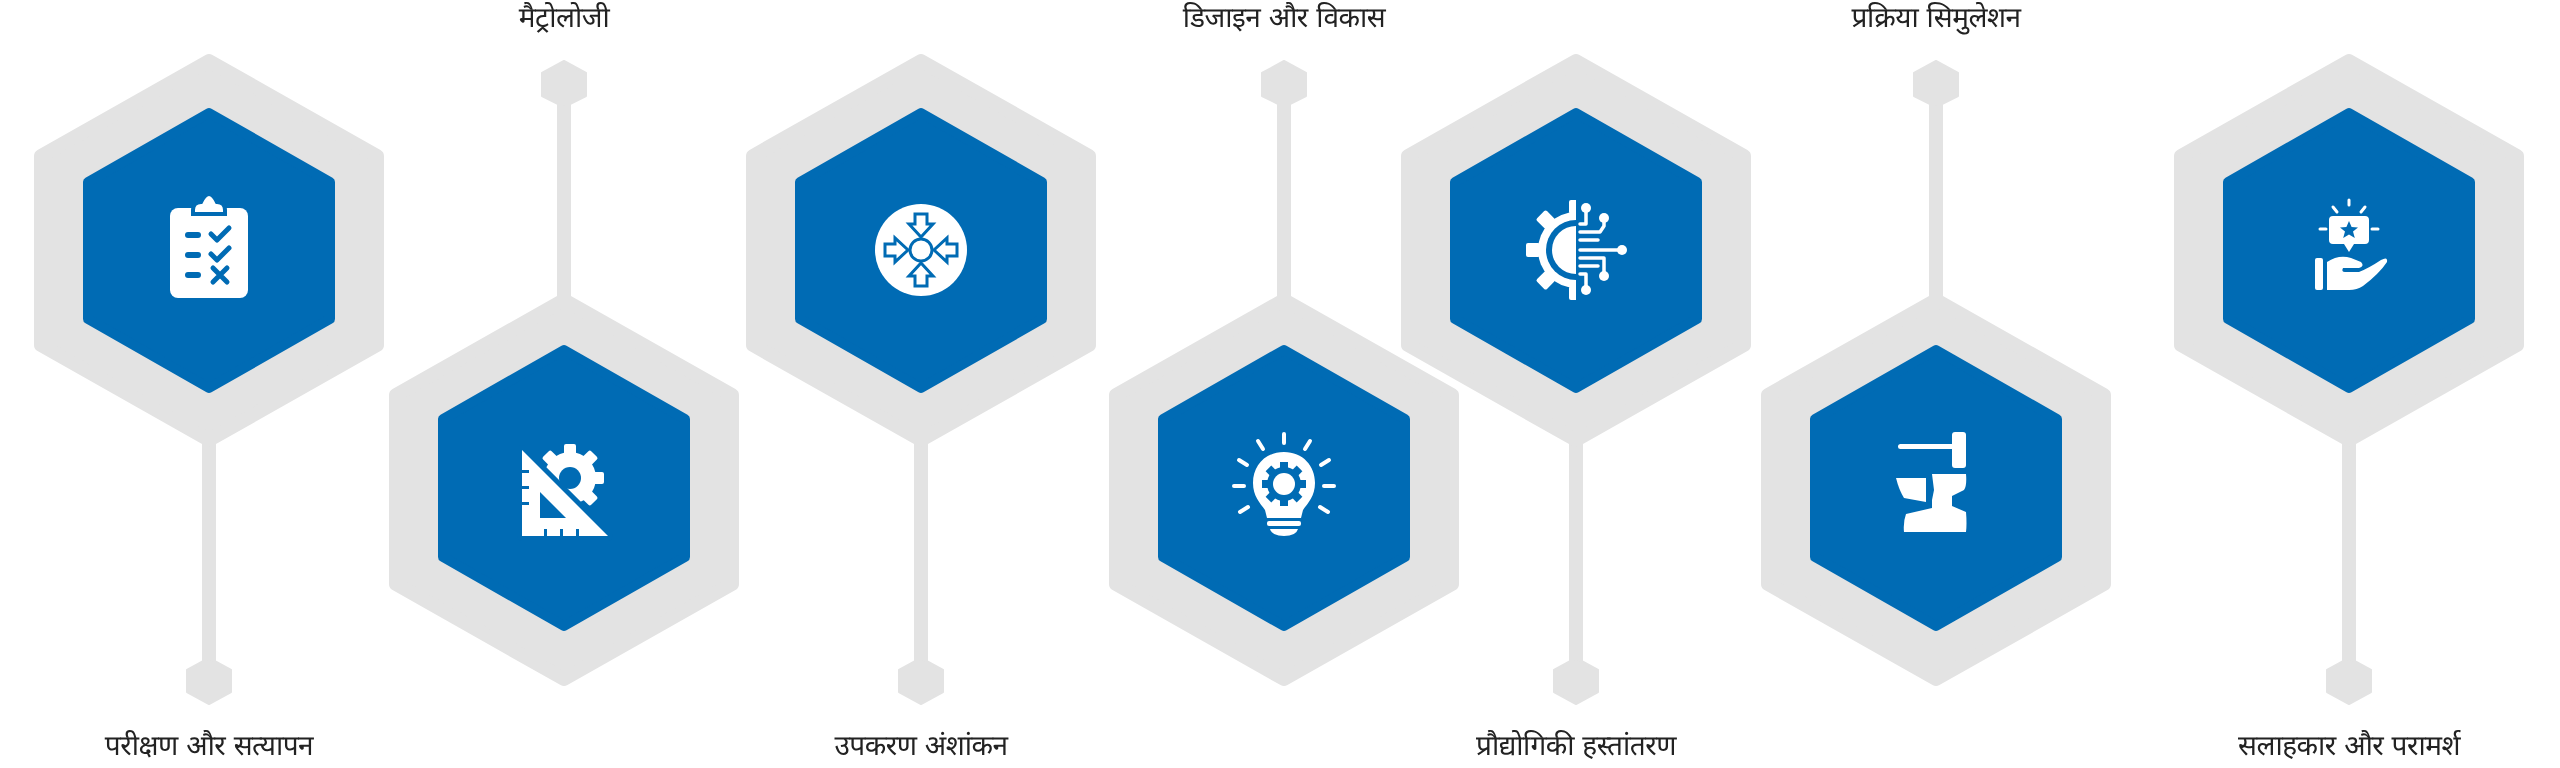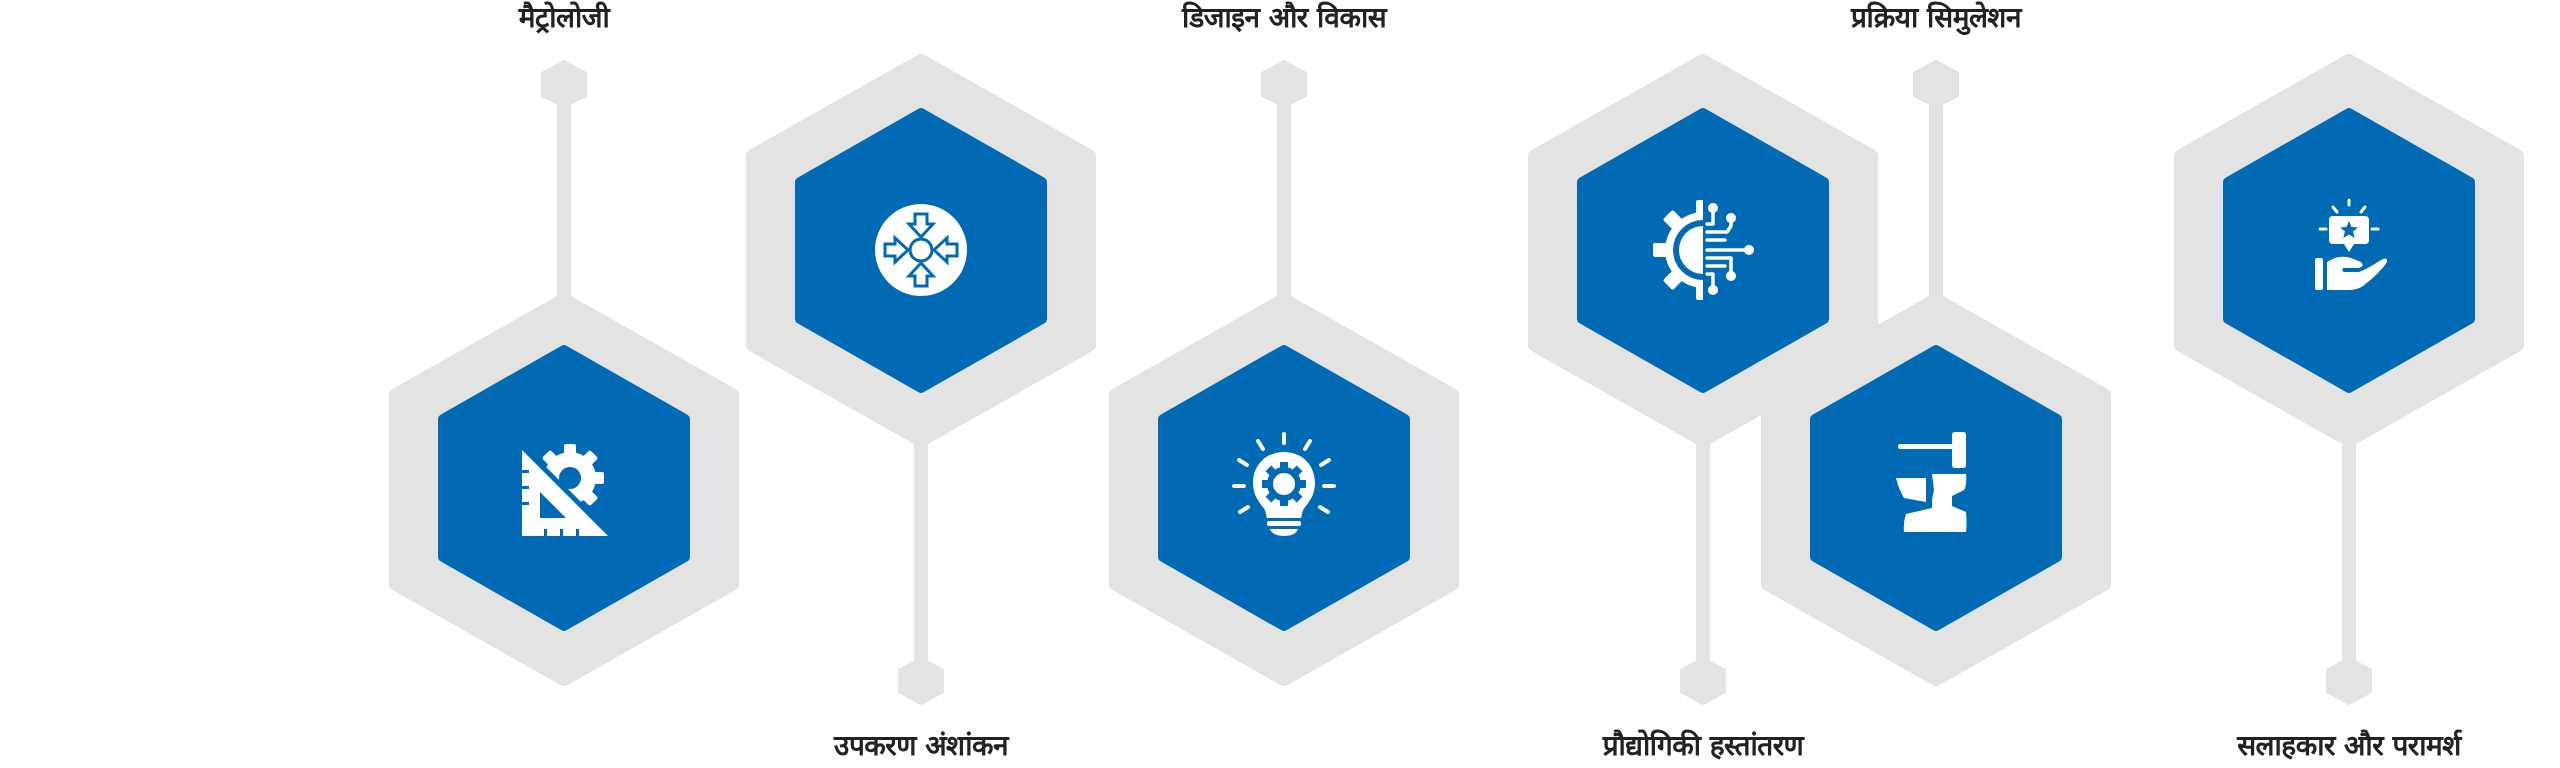--- a/index.html
+++ b/index.html
@@ -2,33 +2,54 @@
 <html><head>
 <meta charset="utf-8">
 <style>
   html, body { margin: 0; padding: 0; background: #ffffff; }
   body { width: 2560px; height: 768px; position: relative; overflow: hidden; font-family: "DejaVu Sans", sans-serif; }
   .stage { position: absolute; left: 0; top: 0; width: 2560px; height: 768px; }
   .node { position: absolute; top: 0; width: 360px; height: 768px; }
   .node svg.frame { position: absolute; left: 0; top: 0; width: 360px; height: 768px; overflow: visible; }
   .label {
     position: absolute; left: -60px; width: 480px; text-align: center;
-    font-family: "DejaVu Sans", sans-serif; font-weight: bold; font-size: 28px;
+    font-family: "DejaVu Sans", sans-serif; font-weight: normal; font-size: 28px;
     color: #222222; line-height: 36px; white-space: nowrap; letter-spacing: -0.5px;
   }
   .label.top { top: 0px; }
   .label.bottom { top: 728px; }
   .icon { position: absolute; width: 120px; height: 120px; }
   .icon svg { width: 120px; height: 120px; display: block; }
 </style>
 </head>
 <body>
 
 <div class="stage">
 
+  <div class="node" style="left:29px;">
+    <svg class="frame" viewBox="0 0 360 768">
+      <rect x="173" y="430" width="14" height="235" fill="#e3e3e3"></rect>
+      <path d="M180 61 L348 156 L348 345 L180 440 L12 345 L12 156 Z" fill="#e3e3e3" stroke="#e3e3e3" stroke-width="14" stroke-linejoin="round"></path>
+      <path d="M180 113 L301 182 L301 319 L180 388 L59 319 L59 182 Z" fill="#006bb4" stroke="#006bb4" stroke-width="10" stroke-linejoin="round"></path>
+      <path d="M180 658 L202 670 L202 692 L180 704 L158 692 L158 670 Z" fill="#e3e3e3" stroke="#e3e3e3" stroke-width="2" stroke-linejoin="round"></path>
+    </svg>
+    <div class="icon" style="left:120px; top:190px;">
+      <svg viewBox="0 0 120 120">
+        <rect x="21" y="18" width="78" height="90" rx="8" fill="#fff"></rect>
+        <path d="M44 20 Q44 12 52 12 Q56 4 60 4 Q64 4 68 12 Q76 12 76 20 L76 24 L44 24 Z" fill="#fff" stroke="#006bb4" stroke-width="4"></path>
+        <rect x="36" y="42" width="16" height="6" rx="3" fill="#006bb4"></rect>
+        <rect x="36" y="62" width="16" height="6" rx="3" fill="#006bb4"></rect>
+        <rect x="36" y="82" width="16" height="6" rx="3" fill="#006bb4"></rect>
+        <path d="M62 44 L68 50 L80 38" fill="none" stroke="#006bb4" stroke-width="5" stroke-linecap="round" stroke-linejoin="round"></path>
+        <path d="M62 64 L68 70 L80 58" fill="none" stroke="#006bb4" stroke-width="5" stroke-linecap="round" stroke-linejoin="round"></path>
+        <path d="M64 78 L78 92 M78 78 L64 92" fill="none" stroke="#006bb4" stroke-width="5" stroke-linecap="round"></path>
+      </svg>
+    </div>
+    <div class="label bottom">परीक्षण और सत्यापन</div>
+  </div>
 
   <div class="node" style="left:384px;">
     <svg class="frame" viewBox="0 0 360 768">
       <rect x="173" y="104" width="14" height="200" fill="#e3e3e3"></rect>
       <path d="M180 61 L202 73 L202 96 L180 107 L158 96 L158 73 Z" fill="#e3e3e3" stroke="#e3e3e3" stroke-width="2" stroke-linejoin="round"></path>
       <path d="M180 300 L348 395 L348 584 L180 679 L12 584 L12 395 Z" fill="#e3e3e3" stroke="#e3e3e3" stroke-width="14" stroke-linejoin="round"></path>
       <path d="M180 350 L301 419 L301 557 L180 626 L59 557 L59 419 Z" fill="#006bb4" stroke="#006bb4" stroke-width="10" stroke-linejoin="round"></path>
     </svg>
     <div class="icon" style="left:120px; top:430px;">
       <svg viewBox="0 0 120 120">
@@ -117,21 +138,21 @@
           <rect x="-4" y="14" width="8" height="8" transform="rotate(45)"></rect>
           <rect x="-4" y="-22" width="8" height="8" transform="rotate(-45)"></rect>
           <rect x="-4" y="14" width="8" height="8" transform="rotate(-45)"></rect>
           <circle r="11" fill="#fff"></circle>
         </g>
       </svg>
     </div>
     <div class="label top">डिजाइन और विकास</div>
   </div>
 
-  <div class="node" style="left:1523px;">
+  <div class="node" style="left:1396px;">
     <svg class="frame" viewBox="0 0 360 768">
       <rect x="173" y="430" width="14" height="235" fill="#e3e3e3"></rect>
       <path d="M180 61 L348 156 L348 345 L180 440 L12 345 L12 156 Z" fill="#e3e3e3" stroke="#e3e3e3" stroke-width="14" stroke-linejoin="round"></path>
       <path d="M180 113 L301 182 L301 319 L180 388 L59 319 L59 182 Z" fill="#006bb4" stroke="#006bb4" stroke-width="10" stroke-linejoin="round"></path>
       <path d="M180 658 L202 670 L202 692 L180 704 L158 692 L158 670 Z" fill="#e3e3e3" stroke="#e3e3e3" stroke-width="2" stroke-linejoin="round"></path>
     </svg>
     <div class="icon" style="left:120px; top:190px;">
       <svg viewBox="0 0 120 120">
         <defs>
           <clipPath id="halfLeft">

